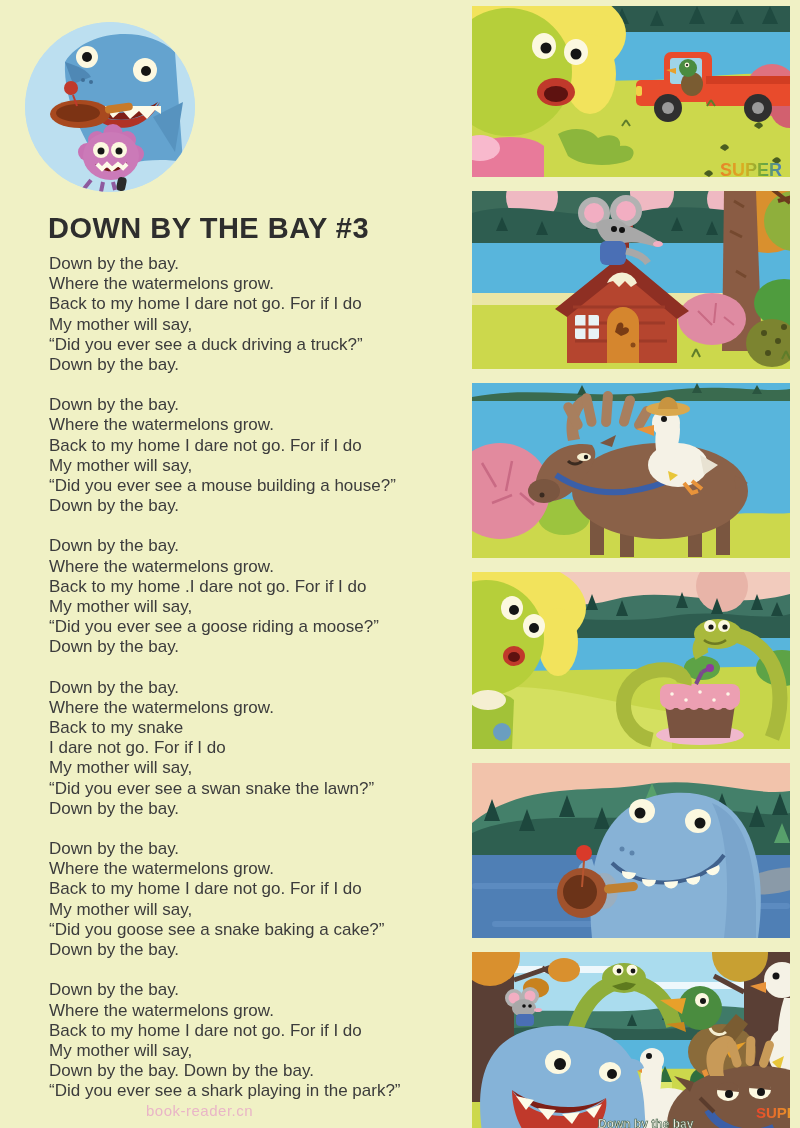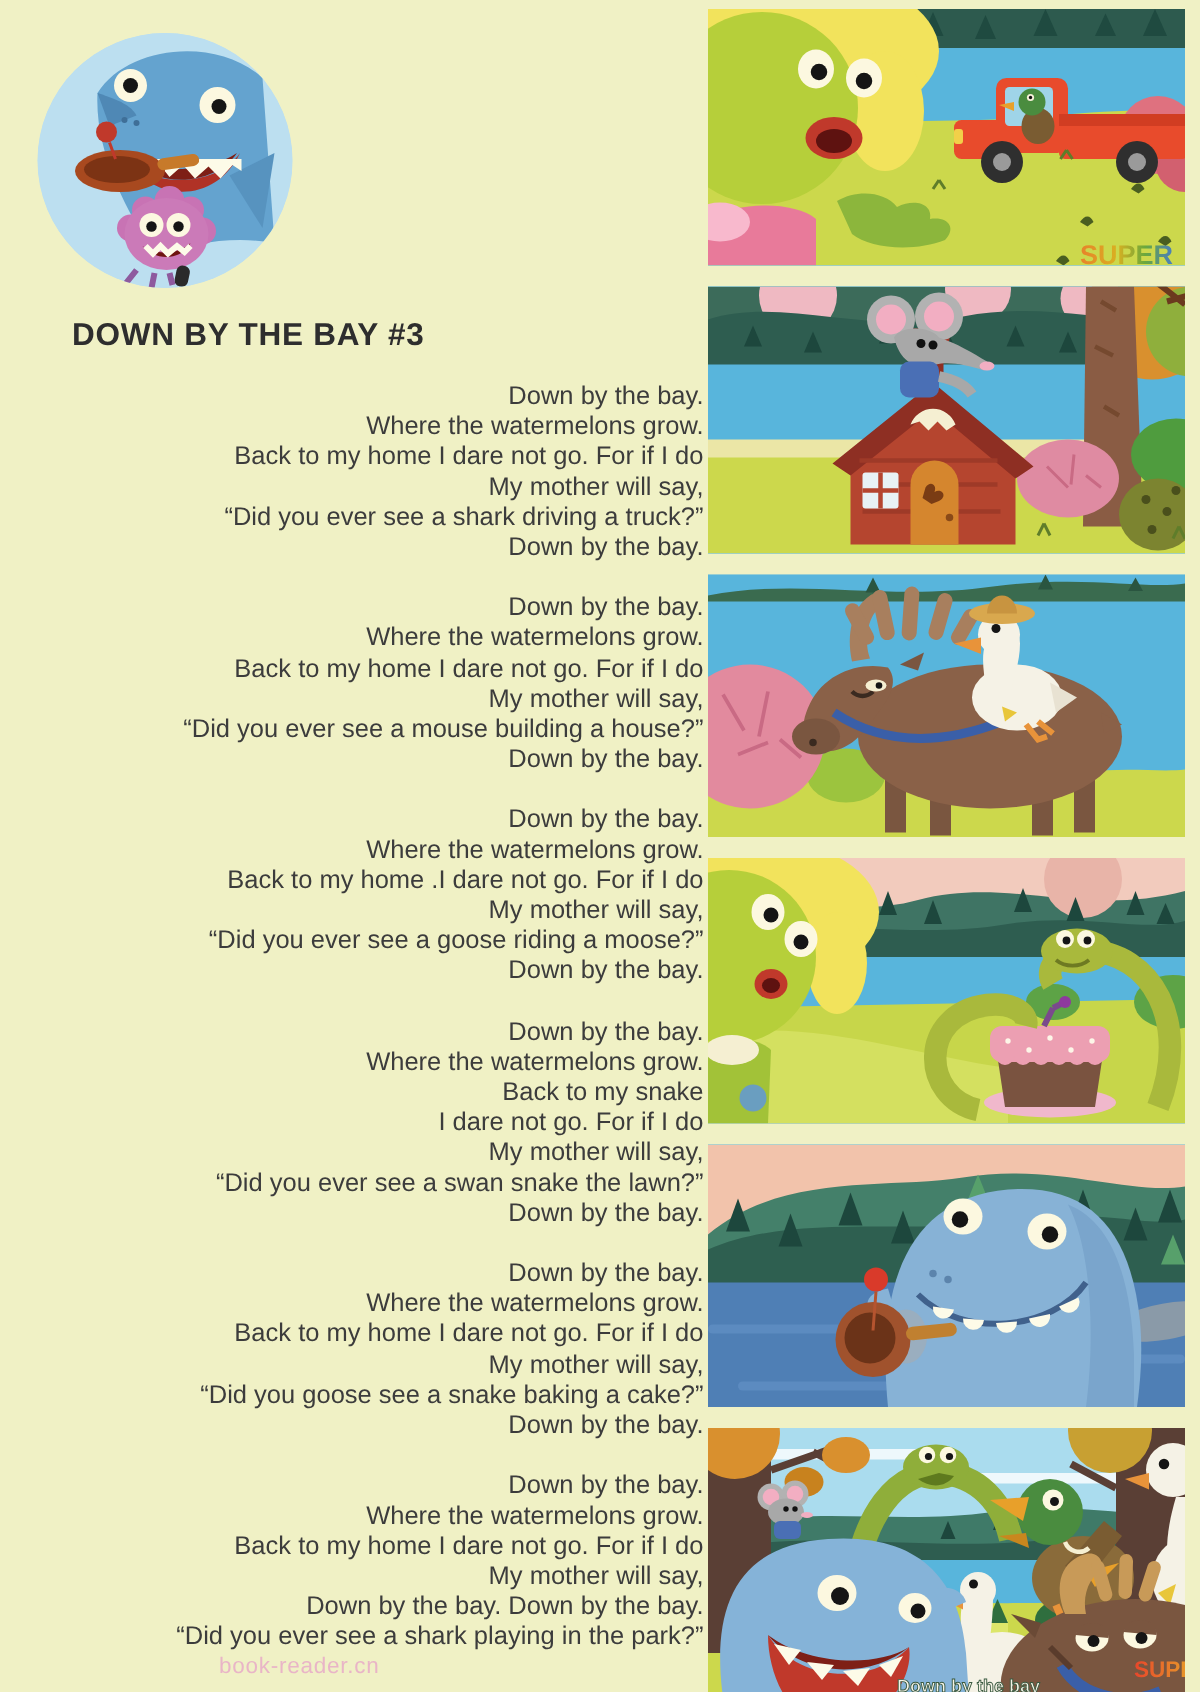--- a/index.html
+++ b/index.html
@@ -1,23 +1,23 @@
 <!DOCTYPE html>
 <html><head>
 <meta charset="utf-8">
 <style>
   html,body{margin:0;padding:0;}
   .page{position:relative;width:800px;height:1128px;background:#f0f1c5;
         overflow:hidden;font-family:"Liberation Sans",sans-serif;}
   .avatar{position:absolute;left:25px;top:22px;width:170px;height:170px;
           border-radius:50%;overflow:hidden;background:#bcdff0;}
-  .title{position:absolute;left:48px;top:212px;margin:0;font-size:21px;
+  .title{position:absolute;left:48px;top:212px;margin:0;font-size:29px;
          font-weight:bold;letter-spacing:.5px;color:#2e2e2e;}
   .verses{position:absolute;left:49px;top:254px;width:420px;color:#3c3c3c;}
-  .verse{margin:0 0 20px;padding:0;text-align:right;}
+  .verse{margin:0 0 20px;padding:0;}
   .line{display:block;font-size:17px;line-height:20.2px;}
   .right-col{position:absolute;left:472px;top:6px;width:318px;
              display:flex;flex-direction:column;gap:14px;}
   .panel{width:318px;overflow:hidden;background:#58b5dc;}
   .panel svg{display:block;}
   .watermark{position:absolute;left:130px;top:1102px;font-size:15px;
              color:#e9b5c7;letter-spacing:.5px;margin-left:16px;}
 </style>
 </head>
 <body>
@@ -71,21 +71,21 @@
   </div>
 
   <h1 class="title">DOWN BY THE BAY #3</h1>
 
   <div class="verses">
     <p class="verse">
       <span class="line">Down by the bay.</span>
       <span class="line">Where the watermelons grow.</span>
       <span class="line">Back to my home I dare not go. For if I do</span>
       <span class="line">My mother will say,</span>
-      <span class="line">“Did you ever see a shark driving a truck?”</span>
+      <span class="line">“Did you ever see a duck driving a truck?”</span>
       <span class="line">Down by the bay.</span>
     </p>
     <p class="verse">
       <span class="line">Down by the bay.</span>
       <span class="line">Where the watermelons grow.</span>
       <span class="line">Back to my home I dare not go. For if I do</span>
       <span class="line">My mother will say,</span>
       <span class="line">“Did you ever see a mouse building a house?”</span>
       <span class="line">Down by the bay.</span>
     </p>

